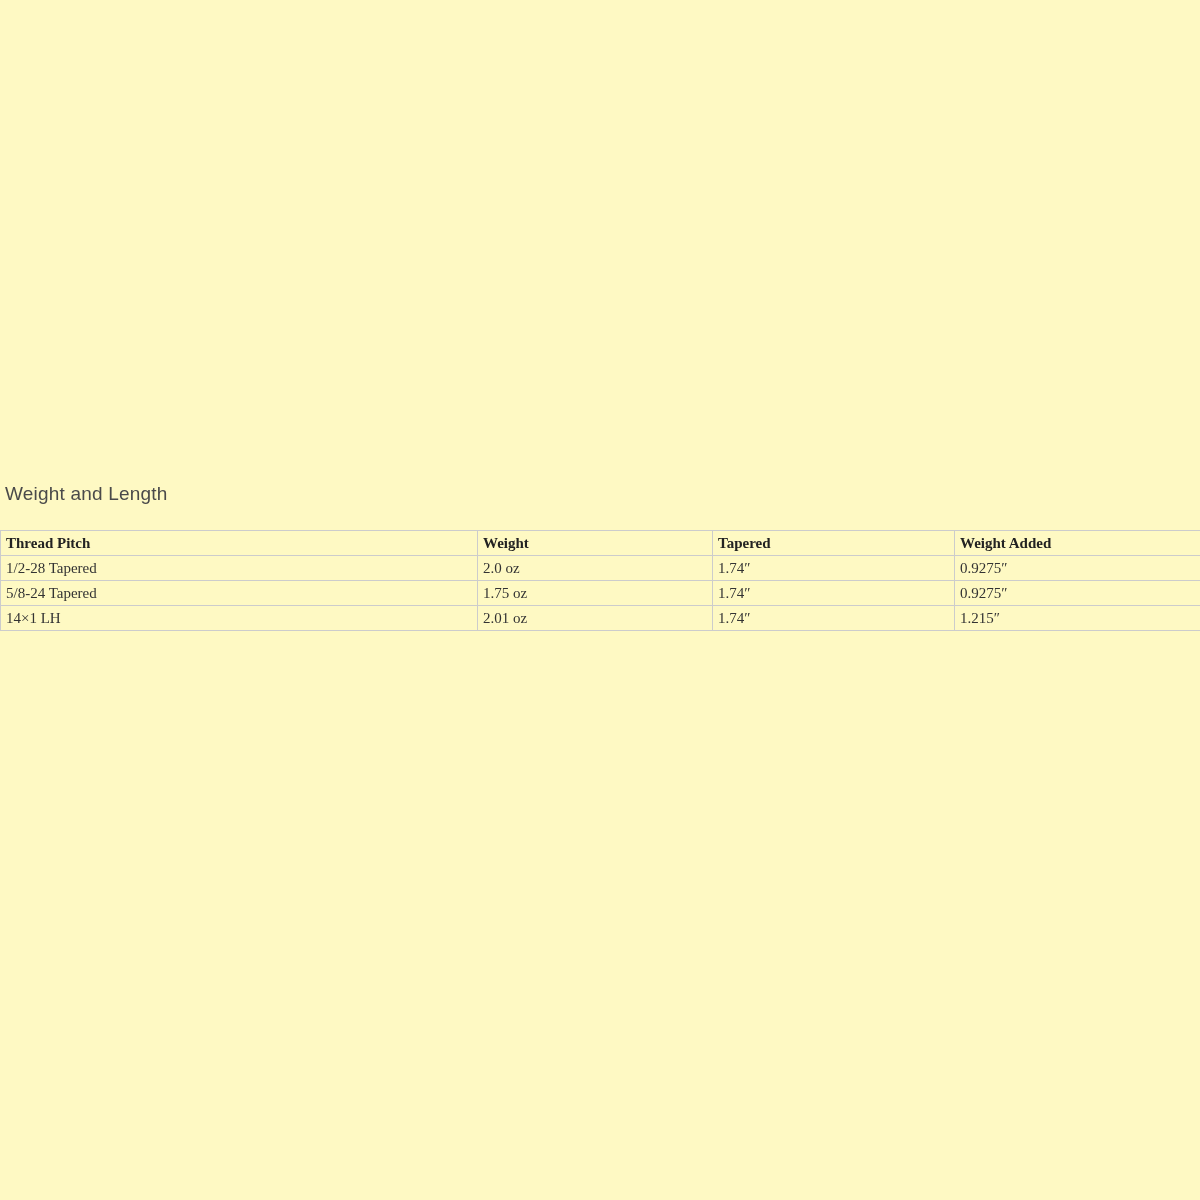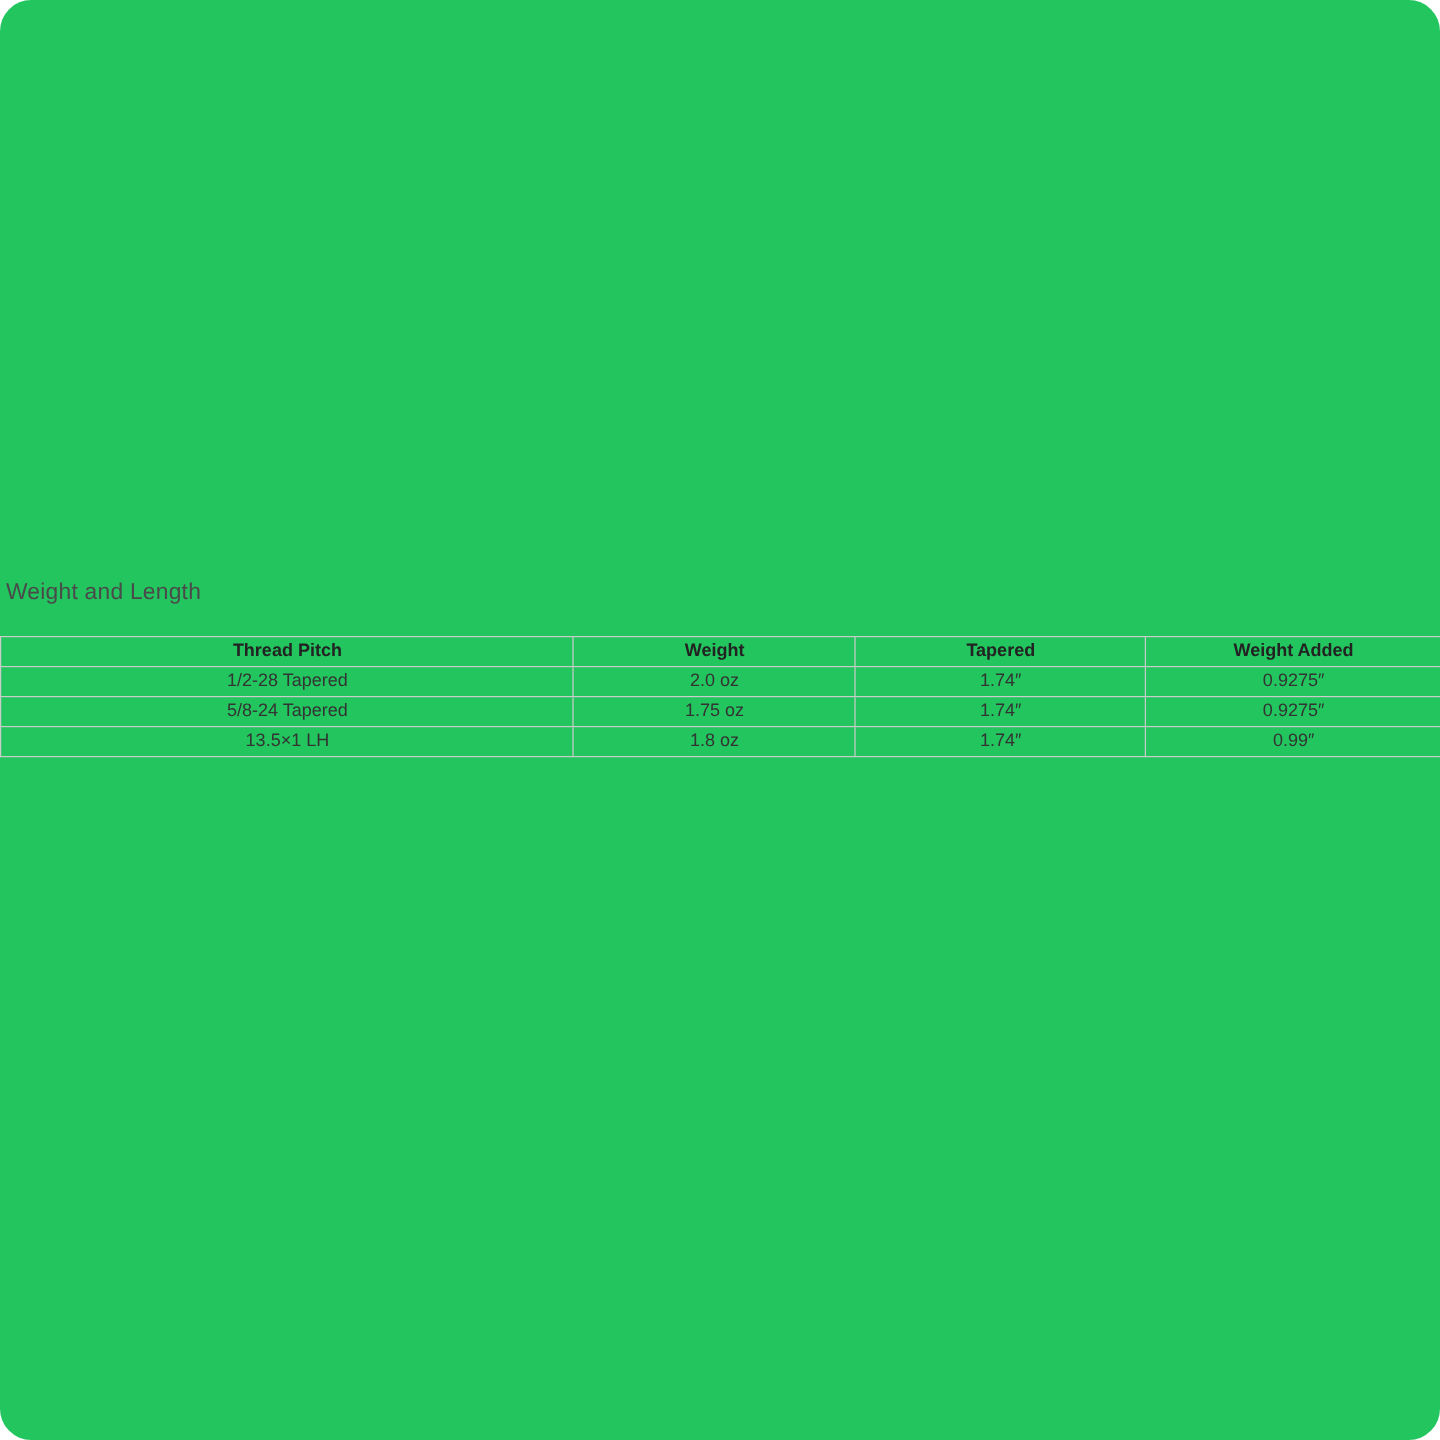--- a/index.html
+++ b/index.html
@@ -7,22 +7,21 @@
   body {
     font-family: "Liberation Sans", "DejaVu Sans", sans-serif;
     width: 1200px;
     height: 1200px;
     position: relative;
     overflow: hidden;
   }
   .page {
     position: absolute;
     inset: 0;
-    background: #22c55e;
-    border-radius: 26px;
+    background: #fef9c3;
   }
   .section-title {
     position: absolute;
     top: 482px;
     left: 5px;
     font-size: 19px;
     line-height: 24px;
     font-weight: 400;
     color: #4a4a4a;
     letter-spacing: 0.2px;
@@ -35,24 +34,25 @@
     border-collapse: collapse;
     table-layout: fixed;
   }
   table.specs-table th,
   table.specs-table td {
     border: 1px solid #cccccc;
     padding: 2px 4px 2px 5px;
     font-size: 15px;
     line-height: 20px;
     height: 25px;
-    text-align: center;
+    text-align: left;
     vertical-align: middle;
     white-space: nowrap;
     overflow: hidden;
+    font-family: Liberation Serif, serif;
   }
   table.specs-table th {
     font-weight: 700;
     color: #222222;
   }
   table.specs-table td {
     font-weight: 400;
     color: #333333;
   }
 </style>
@@ -85,21 +85,21 @@
           <td>1.74″</td>
           <td>0.9275″</td>
         </tr>
         <tr>
           <td>5/8-24 Tapered</td>
           <td>1.75 oz</td>
           <td>1.74″</td>
           <td>0.9275″</td>
         </tr>
         <tr>
-          <td>13.5×1 LH</td>
-          <td>1.8 oz</td>
+          <td>14×1 LH</td>
+          <td>2.01 oz</td>
           <td>1.74″</td>
-          <td>0.99″</td>
+          <td>1.215″</td>
         </tr>
       </tbody>
   </table>
 
 </div>
 
 </body></html>

